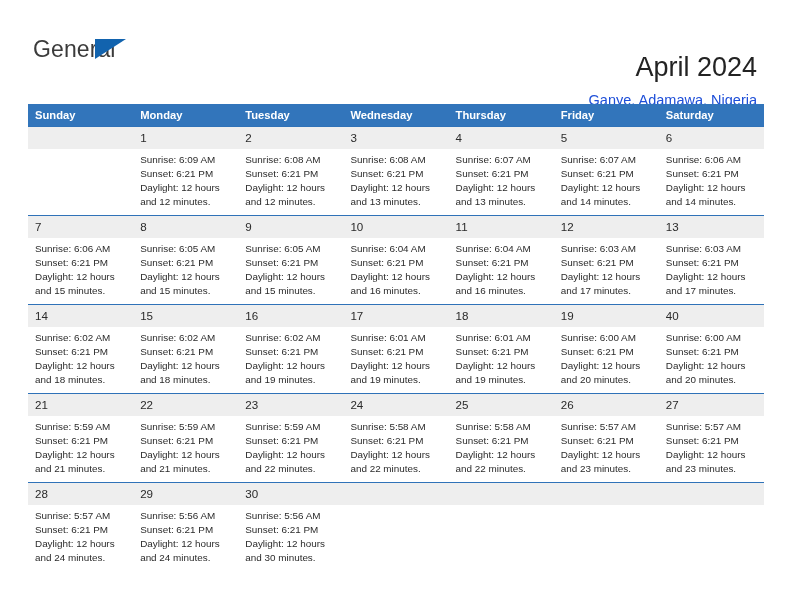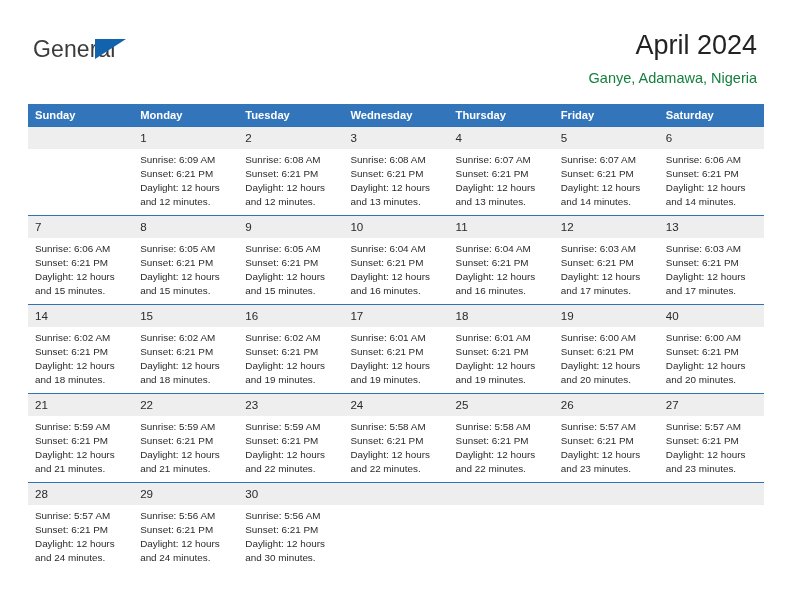--- a/index.html
+++ b/index.html
@@ -48,33 +48,33 @@
     margin-top: -1px;
     margin-left: 59px;
     font-size: 23px;
     color: #2079c9;
     line-height: 26px;
     white-space: nowrap;
   }
 
   .title-block {
     position: absolute;
-    right: 35px; top: 29px;
+    right: 35px; top: 51px;
     text-align: right;
   }
   .cal-title {
     font-size: 27px;
     color: #232323;
     line-height: 32px;
     white-space: nowrap;
   }
   .cal-subtitle {
     margin-top: 8px;
     font-size: 14.5px;
-    color: #15803d;
+    color: #1d4ed8;
     line-height: 18px;
     white-space: nowrap;
   }
 
   
   .calendar {
     position: absolute;
     left: 28px; top: 104px;
     width: 736px;
     border-collapse: collapse;

